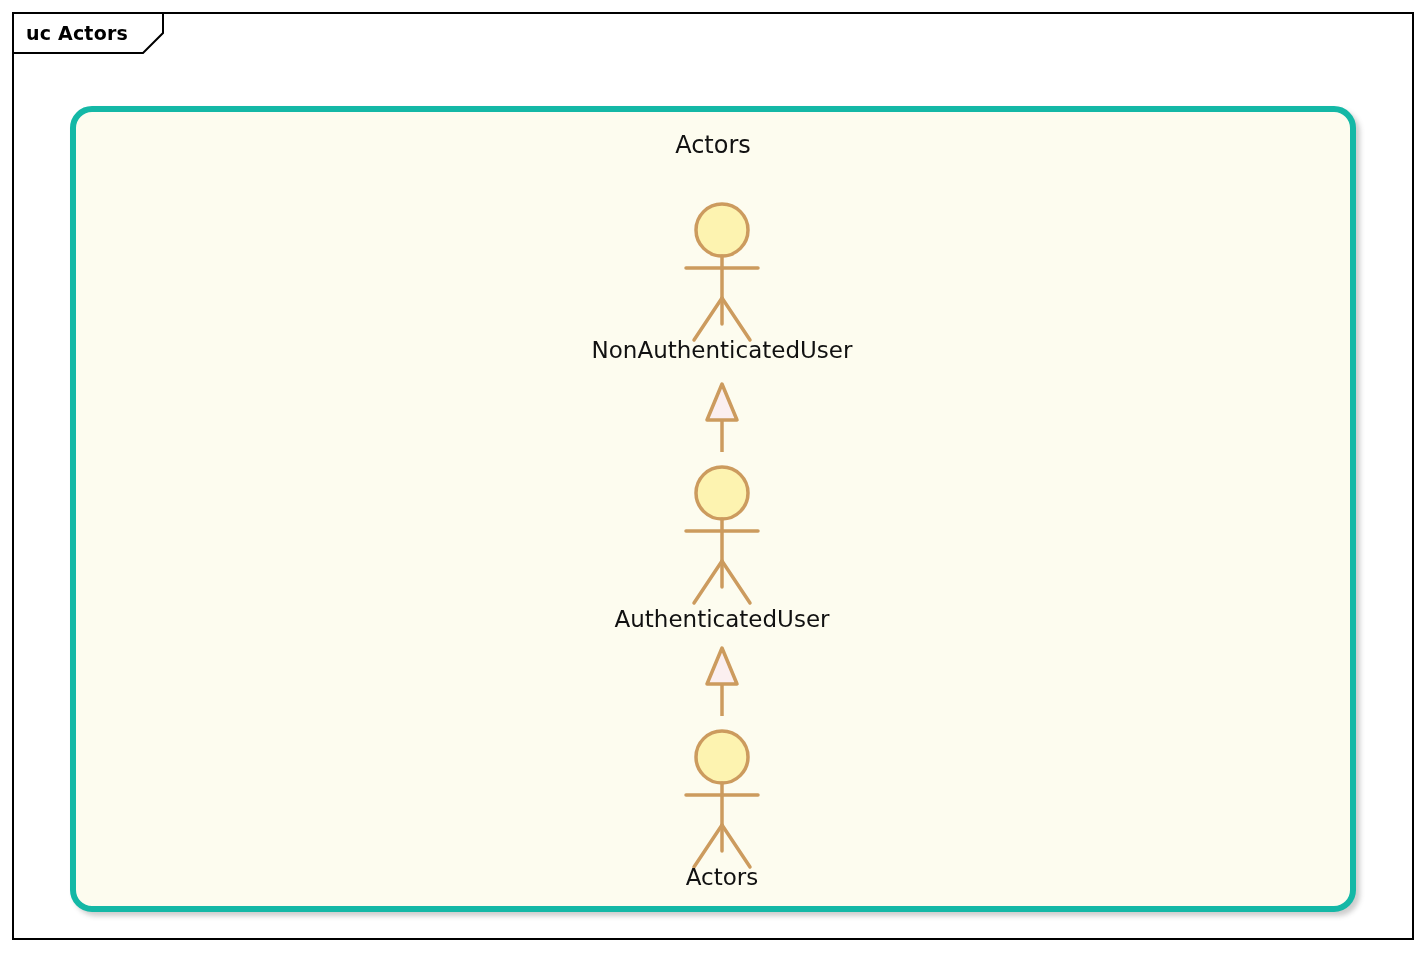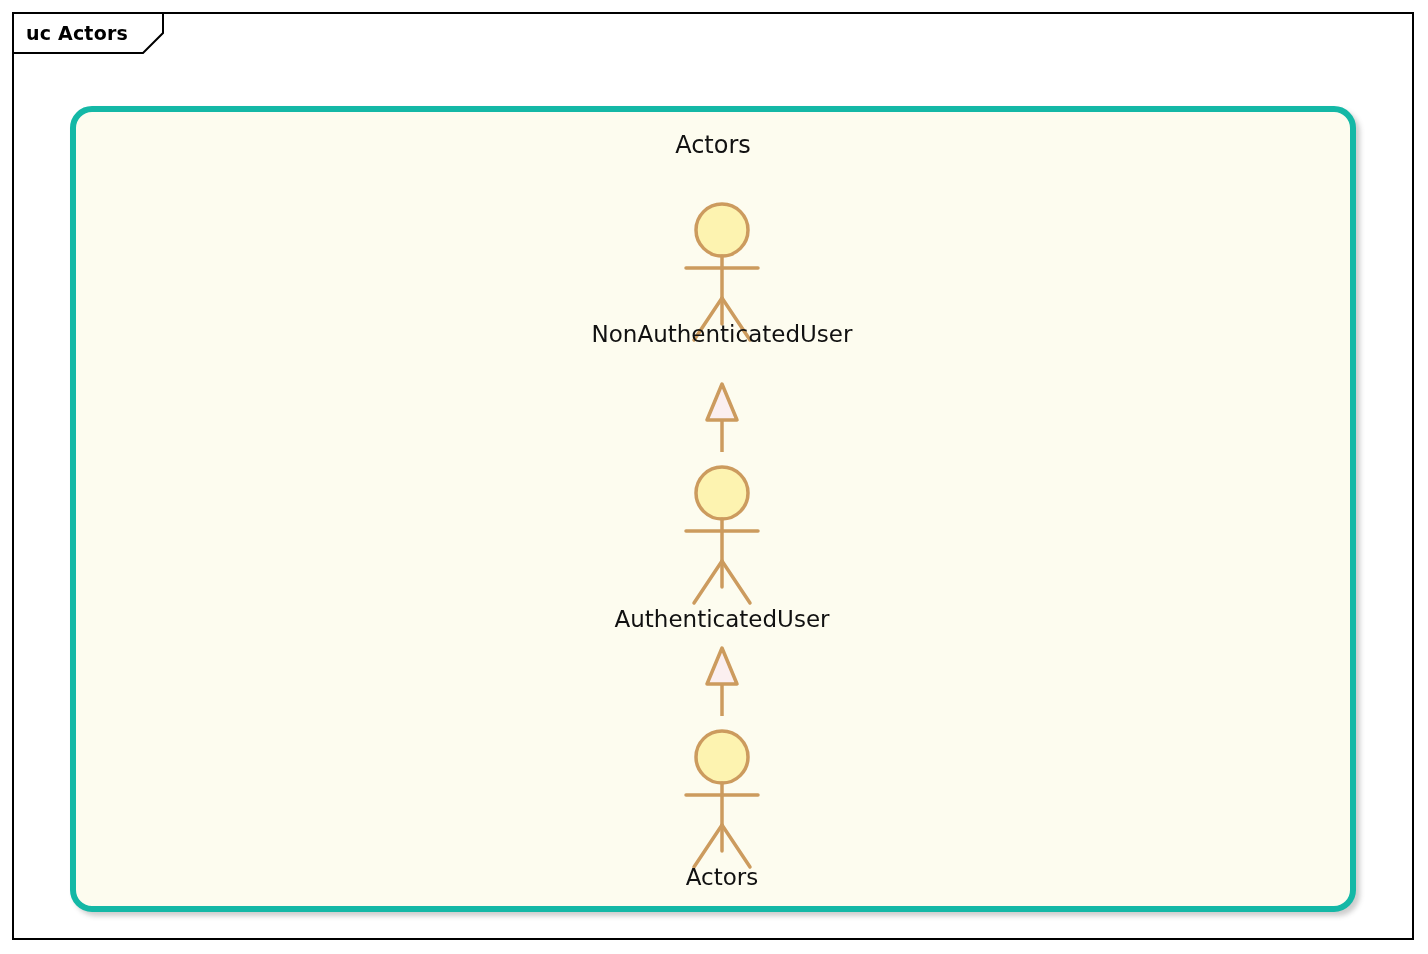--- a/index.html
+++ b/index.html
@@ -149,19 +149,19 @@
       <g stroke="#CC9B5E" stroke-width="3.5" stroke-linecap="round" fill="none">
         <circle cx="646" cy="645" r="26" fill="#FDF3B0"></circle>
         <line x1="646" y1="671" x2="646" y2="739"></line>
         <line x1="610" y1="683" x2="682" y2="683"></line>
         <line x1="646" y1="713" x2="618" y2="755"></line>
         <line x1="646" y1="713" x2="674" y2="755"></line>
       </g>
     </svg>
   </div>
 
-  <div class="actor-label" style="left:646px; top:208px;">NonAuthenticatedUser</div>
+  <div class="actor-label" style="left:646px; top:224px;">NonAuthenticatedUser</div>
 
   <div class="actor-label" style="left:646px; top:493px;">AuthenticatedUser</div>
 
   <div class="actor-label" style="left:646px; top:751px;">Actors</div>
 
 </div>
 
 </body></html>

